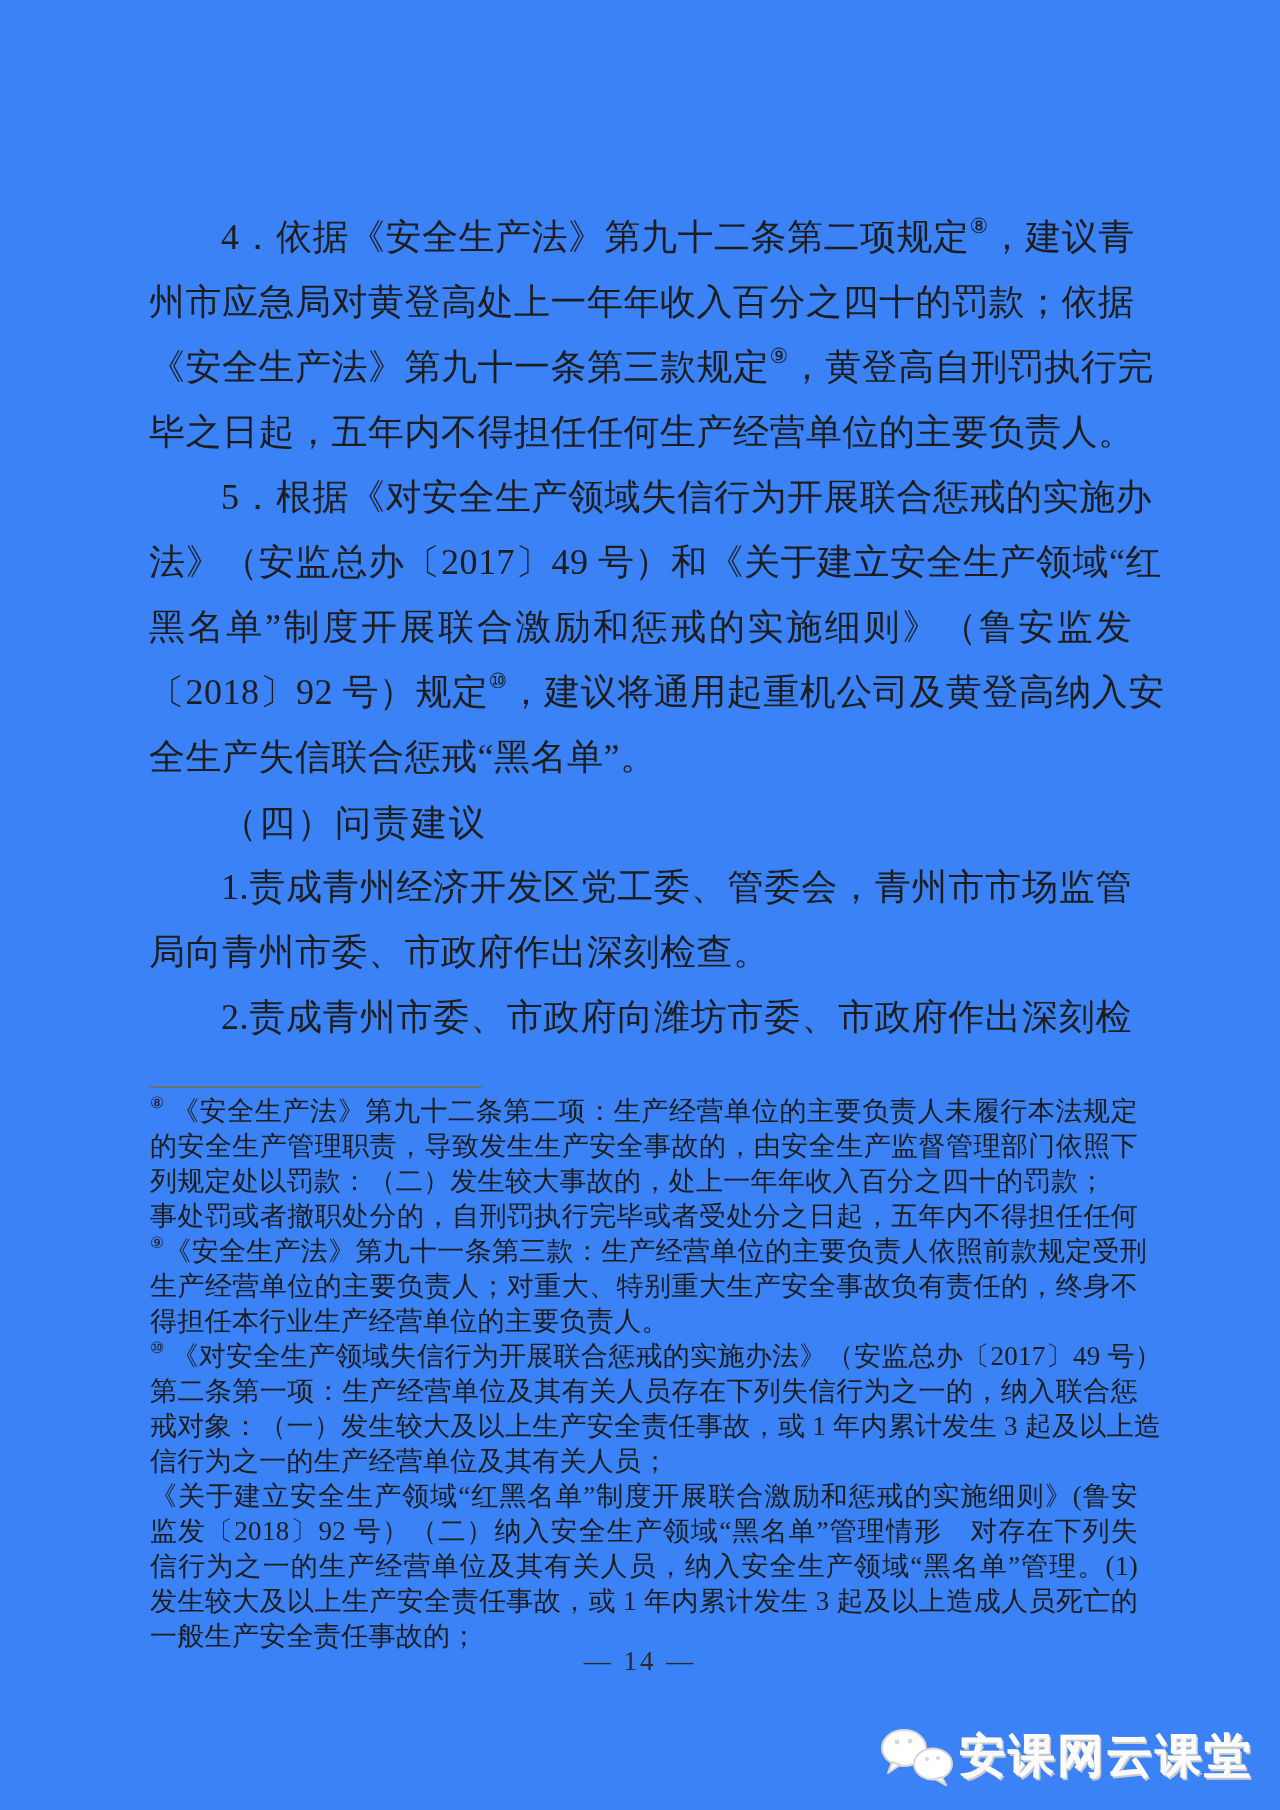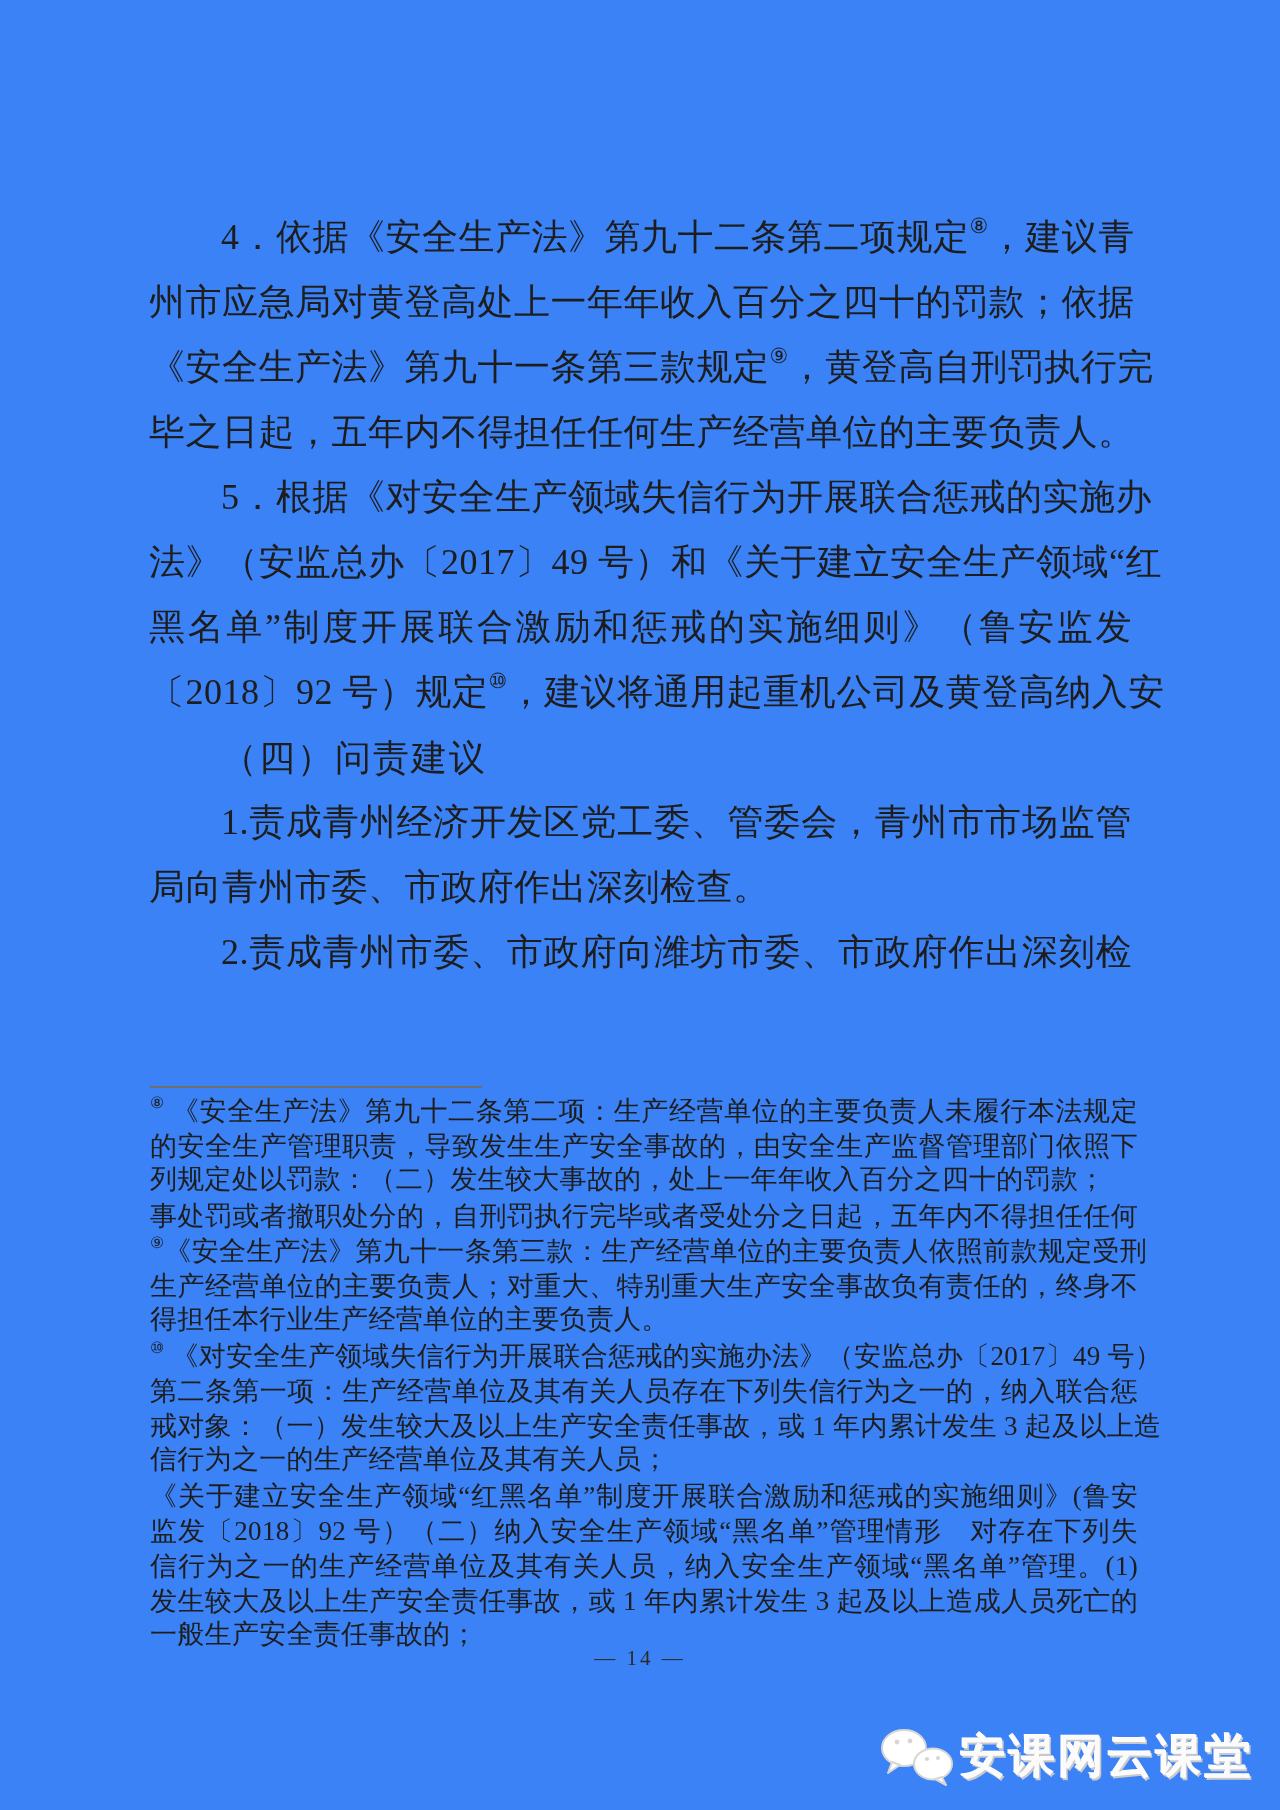--- a/index.html
+++ b/index.html
@@ -40,24 +40,24 @@
   .fn-block {
     position:absolute; left:150px; top:1094px; width:988px;
   }
   .fn-line {
     font-size:27px;
     height:35px; line-height:35px;
     white-space:nowrap;
     text-align:justify; text-align-last:justify;
     letter-spacing:0.3px;
   }
-  .fn-line.no-just { text-align:left; text-align-last:left;font-family:Liberation Mono, monospace; }
+  .fn-line.no-just { text-align:left; text-align-last:left; }
   .page-number {
     position:absolute; left:0; top:1646px; width:100%;
-    text-align:center; font-size:21px; letter-spacing:3px; color:#2a2a2a;
+    text-align:center; font-size:27px; letter-spacing:3px; color:#2a2a2a;
   }
   .watermark {
     position:absolute; top:1726px; right:26px;
     display:flex; align-items:center; justify-content:flex-end;
   }
   .wm-text {
     font-family:"Liberation Sans","DejaVu Sans",sans-serif;
     font-size:46px; font-weight:bold; letter-spacing:3px;
     color:#fbfbfb;
     text-shadow:1.5px 1.5px 0 #c9c9c9, -1px -1px 0 #ffffff;
@@ -71,20 +71,21 @@
 
   <div class="body-block">
       <div class="line indent"><span>4．依据《安全生产法》第九十二条第二项规定</span><sup>⑧</sup><span>，建议青</span></div>
       <div class="line"><span>州市应急局对黄登高处上一年年收入百分之四十的罚款；依据</span></div>
       <div class="line"><span>《安全生产法》第九十一条第三款规定</span><sup>⑨</sup><span>，黄登高自刑罚执行完</span></div>
       <div class="line"><span>毕之日起，五年内不得担任任何生产经营单位的主要负责人。</span></div>
       <div class="line indent"><span>5．根据《对安全生产领域失信行为开展联合惩戒的实施办</span></div>
       <div class="line"><span>法》（安监总办〔2017〕49 号）和《关于建立安全生产领域“红</span></div>
       <div class="line"><span>黑名单”制度开展联合激励和惩戒的实施细则》（鲁安监发</span></div>
       <div class="line"><span>〔2018〕92 号）规定</span><sup>⑩</sup><span>，建议将通用起重机公司及黄登高纳入安</span></div>
+      <div class="line no-just"><span>全生产失信联合惩戒“黑名单”。</span></div>
       <div class="line indent heading no-just"><span>（四）问责建议</span></div>
       <div class="line indent"><span>1.责成青州经济开发区党工委、管委会，青州市市场监管</span></div>
       <div class="line no-just"><span>局向青州市委、市政府作出深刻检查。</span></div>
       <div class="line indent"><span>2.责成青州市委、市政府向潍坊市委、市政府作出深刻检</span></div>
     </div>
 
   <div class="fn-sep"></div>
 
   <div class="fn-block">
       <div class="fn-line"><sup>⑧</sup><span>  《安全生产法》第九十二条第二项：生产经营单位的主要负责人未履行本法规定</span></div>

